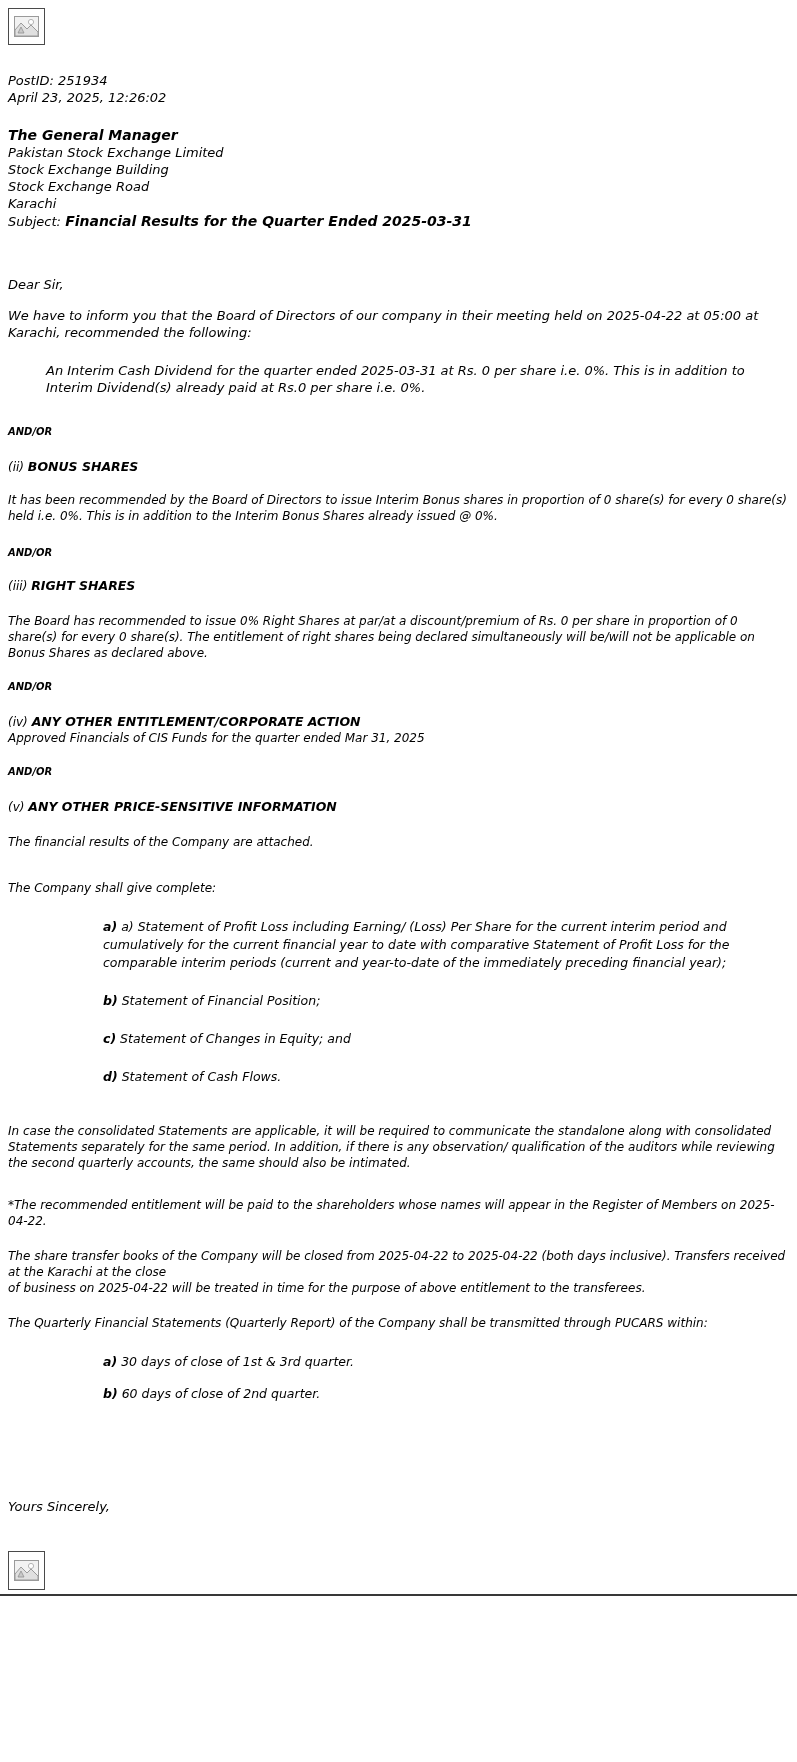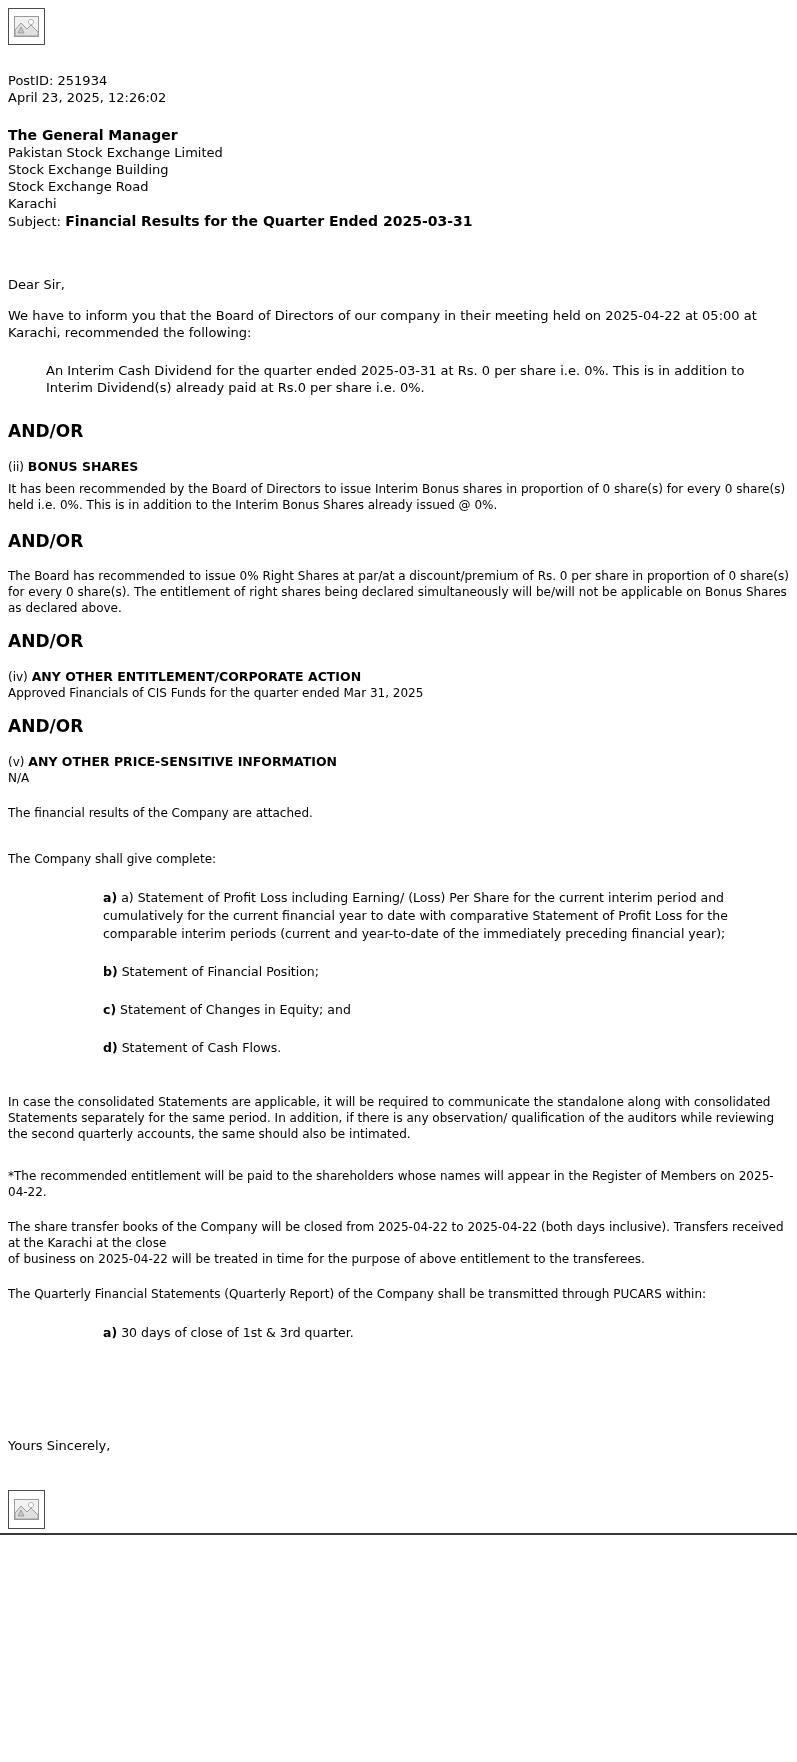--- a/index.html
+++ b/index.html
@@ -8,20 +8,21 @@
     font-family: "DejaVu Sans", "Liberation Sans", sans-serif;
     font-size: 13px;
   }
   .page {
     width: 797px;
     min-height: 1762px;
     box-sizing: border-box;
     padding: 8px 8px 13px 8px;
     background: #ffffff;
     overflow: hidden;
+    font-style: italic;
   }
   p { margin: 0; }
   .t13 { font-size: 13px; line-height: 17px; }
   .t12 { font-size: 12px; line-height: 16px; }
 
   
   .img-ph {
     width: 35px; height: 35px;
     border: 1px solid #4a4a4a;
     background: #ffffff;
@@ -39,24 +40,24 @@
   .salutation { margin-top: 45px; }
   .intro { margin-top: 14px; }
 
   .sec-head { line-height: 17px; }
   .sec-head b { font-size: 14px; }
   .sec-head-sm { font-size: 12px; line-height: 15px; }
   .sec-head-sm b { font-size: 12.5px; }
 
   .h-i   { margin-top: 20px; }
   .b-i   { margin-top: 21px; margin-left: 38px; }
-  .andor { font-weight: bold; font-size: 17px; line-height: 15px; }
+  .andor { font-weight: bold; font-size: 10px; line-height: 15px; }
   .andor-1 { margin-top: 28px; }
   .h-ii  { margin-top: 20px; }
-  .b-ii  { margin-top: 6px; }
+  .b-ii  { margin-top: 17px; }
   .andor-2 { margin-top: 21px; }
   .h-iii { margin-top: 18px; }
   .b-iii { margin-top: 19px; }
   .andor-3 { margin-top: 18px; }
   .h-iv  { margin-top: 20px; }
   .andor-4 { margin-top: 18px; }
   .h-v   { margin-top: 20px; }
 
   .attached-note { margin-top: 19px; }
   .complete-intro { margin-top: 30px; }
@@ -124,35 +125,37 @@
 
   <p class="andor andor-1">AND/OR</p>
 
   <p class="sec-head-sm h-ii">
     <span>(ii) </span><b>BONUS SHARES</b>
   </p>
   <p class="t12 b-ii">It has been recommended by the Board of Directors to issue Interim Bonus shares in proportion of 0 share(s) for every 0 share(s) held i.e. 0%. This is in addition to the Interim Bonus Shares already issued @ 0%.</p>
 
   <p class="andor andor-2">AND/OR</p>
 
+  <p class="sec-head-sm h-iii">
+    <span>(iii) </span><b>RIGHT SHARES</b>
+  </p>
   <p class="t12 b-iii">The Board has recommended to issue 0% Right Shares at par/at a discount/premium of Rs. 0 per share in proportion of 0 share(s) for every 0 share(s). The entitlement of right shares being declared simultaneously will be/will not be applicable on Bonus Shares as declared above.</p>
 
   <p class="andor andor-3">AND/OR</p>
 
   <p class="sec-head-sm h-iv">
     <span>(iv) </span><b>ANY OTHER ENTITLEMENT/CORPORATE ACTION</b>
   </p>
   <p class="t12">Approved Financials of CIS Funds for the quarter ended Mar 31, 2025</p>
 
   <p class="andor andor-4">AND/OR</p>
 
   <p class="sec-head-sm h-v">
     <span>(v) </span><b>ANY OTHER PRICE-SENSITIVE INFORMATION</b>
   </p>
-  <p class="t12">N/A</p>
 
   <p class="t12 attached-note">The financial results of the Company are attached.</p>
 
   <p class="t12 complete-intro">The Company shall give complete:</p>
 
   <div class="stmt-list">
     <div class="stmt-item">
       <b>a)</b><span> a) Statement of Profit Loss including Earning/ (Loss) Per Share for the current interim period and cumulatively for the current financial year to date with comparative Statement of Profit Loss for the comparable interim periods (current and year-to-date of the immediately preceding financial year);</span>
     </div>
     <div class="stmt-item">
@@ -171,20 +174,23 @@
   <p class="t12 entitlement-note">*The recommended entitlement will be paid to the shareholders whose names will appear in the Register of Members on 2025-04-22.</p>
 
   <p class="t12 closure-note">The share transfer books of the Company will be closed from 2025-04-22 to 2025-04-22 (both days inclusive). Transfers received at the Karachi at the close
 of business on 2025-04-22 will be treated in time for the purpose of above entitlement to the transferees.</p>
 
   <p class="t12 transmission-note">The Quarterly Financial Statements (Quarterly Report) of the Company shall be transmitted through PUCARS within:</p>
 
   <div class="deadline-list">
     <div class="deadline-item">
       <b>a)</b><span> 30 days of close of 1st &amp; 3rd quarter.</span>
+    </div>
+    <div class="deadline-item">
+      <b>b)</b><span> 60 days of close of 2nd quarter.</span>
     </div>
   </div>
 
   <p class="t13 closing">Yours Sincerely,</p>
 
   <div class="bottom-icon-wrap">
     <div class="img-ph" style="height:37px">
       <svg width="25" height="21" viewBox="0 0 25 21">
         <rect x="0.5" y="0.5" width="24" height="20" fill="#f2f2f2" stroke="#9a9a9a"></rect>
         <circle cx="17" cy="6" r="2.6" fill="#ffffff" stroke="#b5b5b5"></circle>

